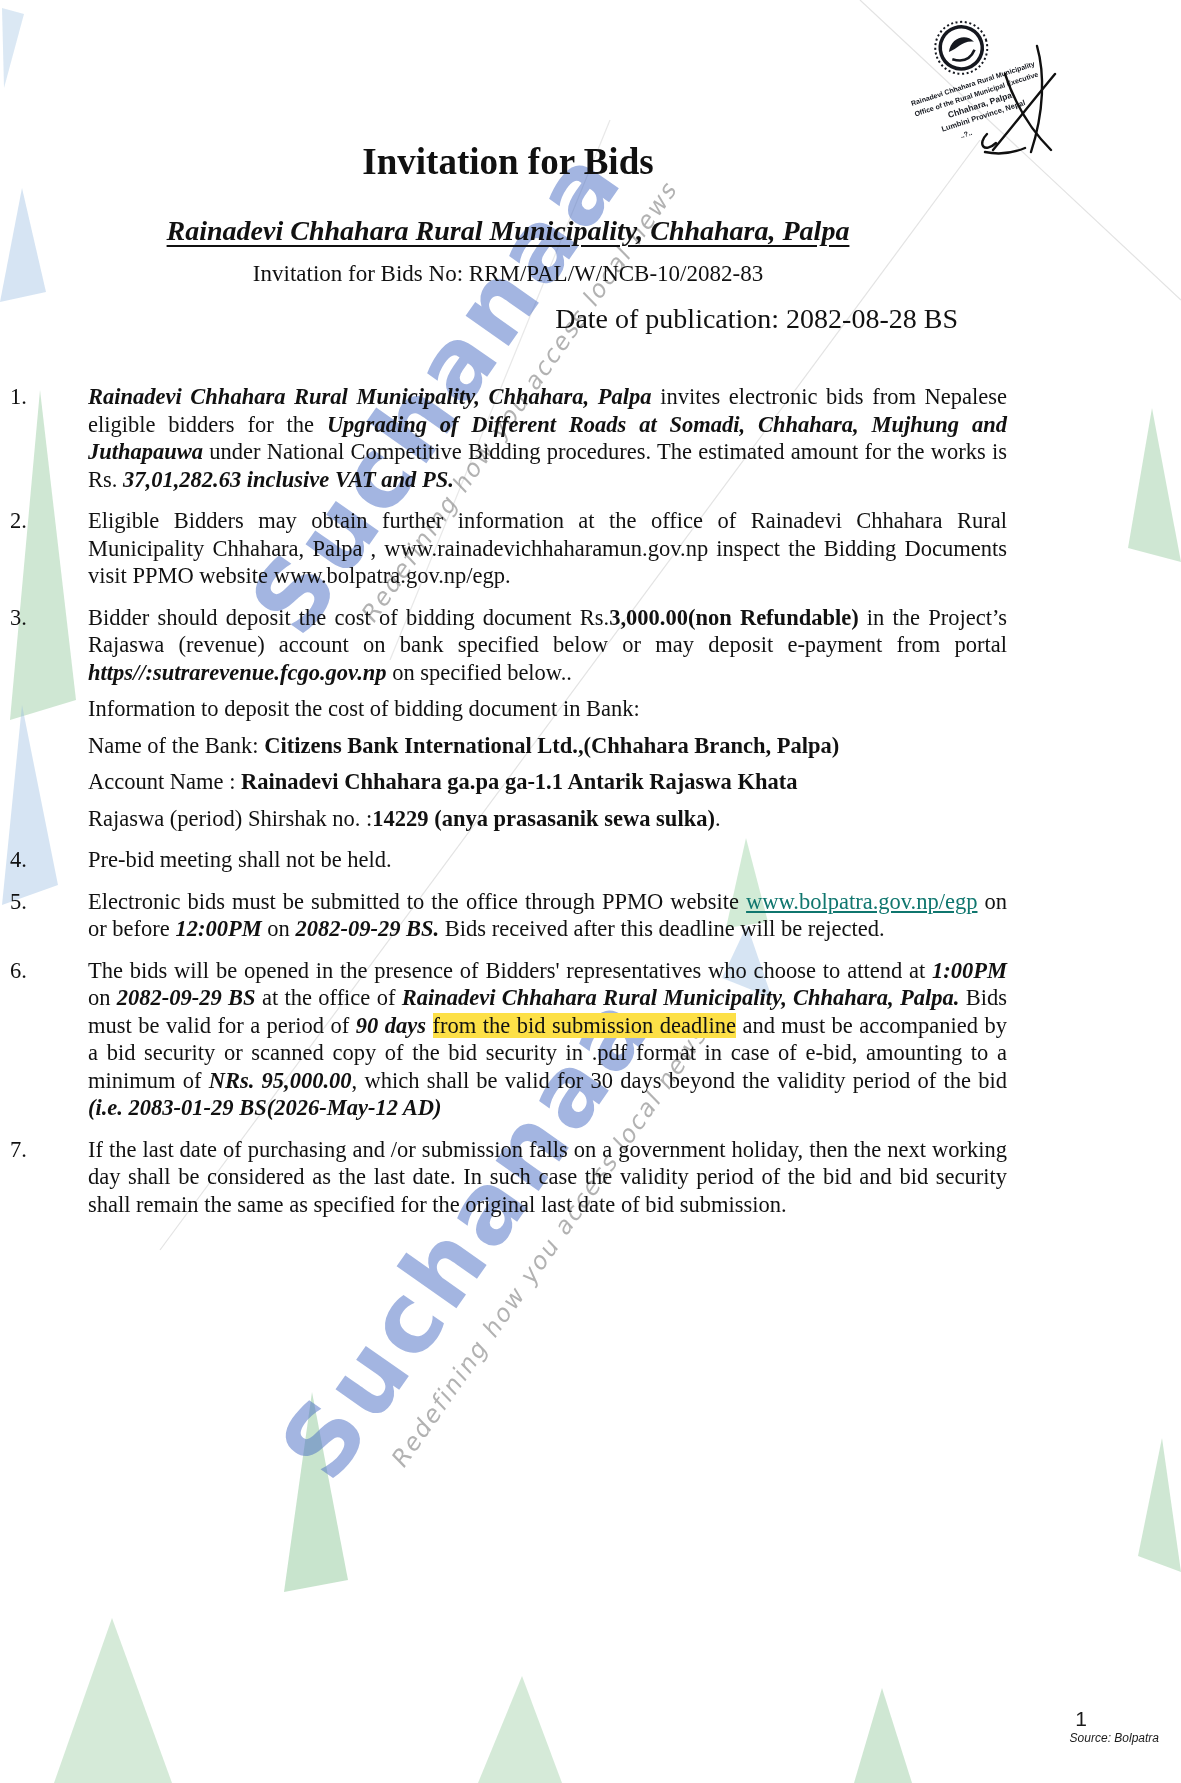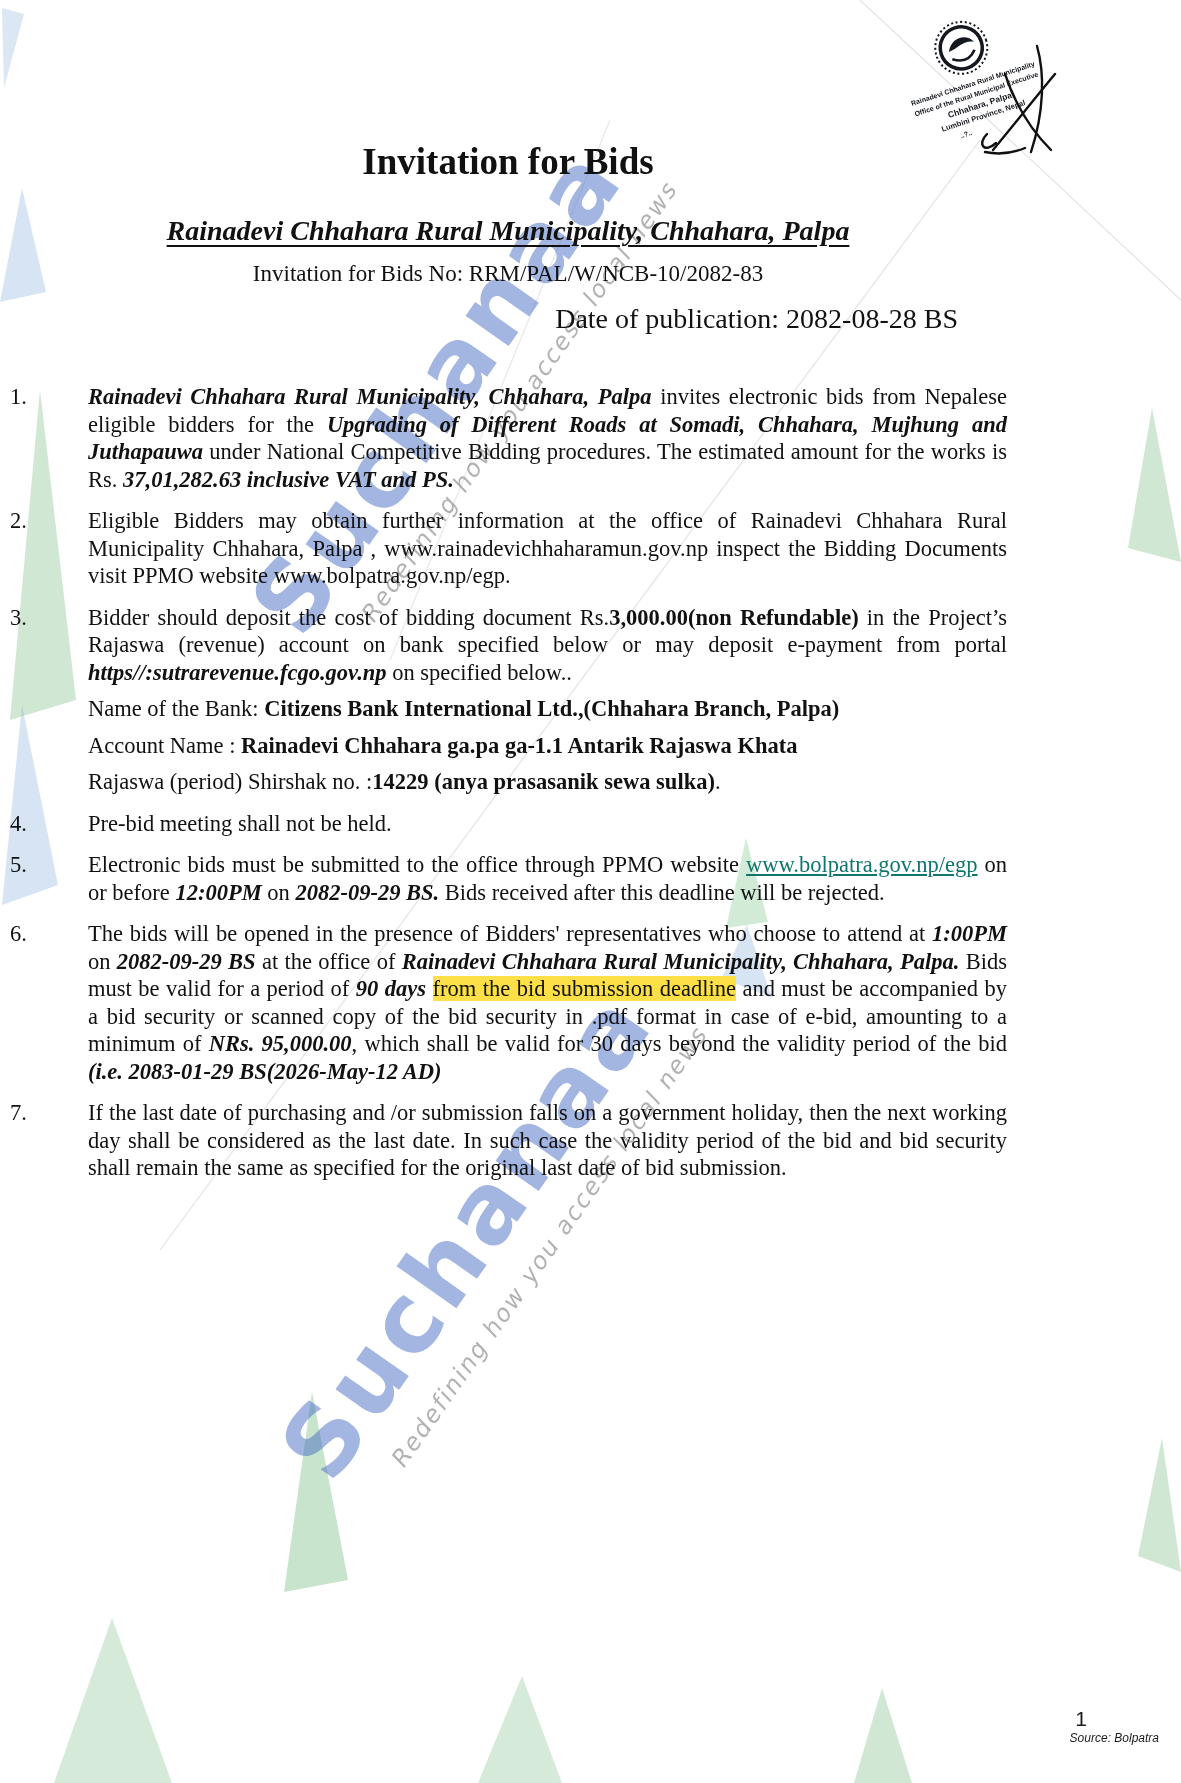--- a/index.html
+++ b/index.html
@@ -116,20 +116,21 @@
         <div class="item">
           <div class="num">2.</div>
           <div class="ibody">
             <p class="para"><span>Eligible Bidders may obtain further information at the office of Rainadevi Chhahara Rural Municipality Chhahara, Palpa , www.rainadevichhaharamun.gov.np inspect the Bidding Documents visit PPMO website www.bolpatra.gov.np/egp.</span></p>
           </div>
         </div>
         <div class="item">
           <div class="num">3.</div>
           <div class="ibody">
             <p class="para"><span>Bidder should deposit the cost of bidding document Rs.</span><span class="b">3,000.00(non Refundable)</span><span> in the Project’s Rajaswa (revenue) account on bank specified below or may deposit e-payment from portal </span><span class="bi">https//:sutrarevenue.fcgo.gov.np</span><span> on specified below..</span></p>
+            <p class="para left"><span>Information to deposit the cost of bidding document in Bank:</span></p>
             <p class="para left"><span>Name of the Bank: </span><span class="b">Citizens Bank International Ltd.,(Chhahara Branch, Palpa)</span></p>
             <p class="para left"><span>Account Name : </span><span class="b">Rainadevi Chhahara ga.pa ga-1.1 Antarik Rajaswa Khata</span></p>
             <p class="para left"><span>Rajaswa (period) Shirshak no. :</span><span class="b">14229 (anya prasasanik sewa sulka)</span><span>.</span></p>
           </div>
         </div>
         <div class="item">
           <div class="num">4.</div>
           <div class="ibody">
             <p class="para left"><span>Pre-bid meeting shall not be held.</span></p>
           </div>

